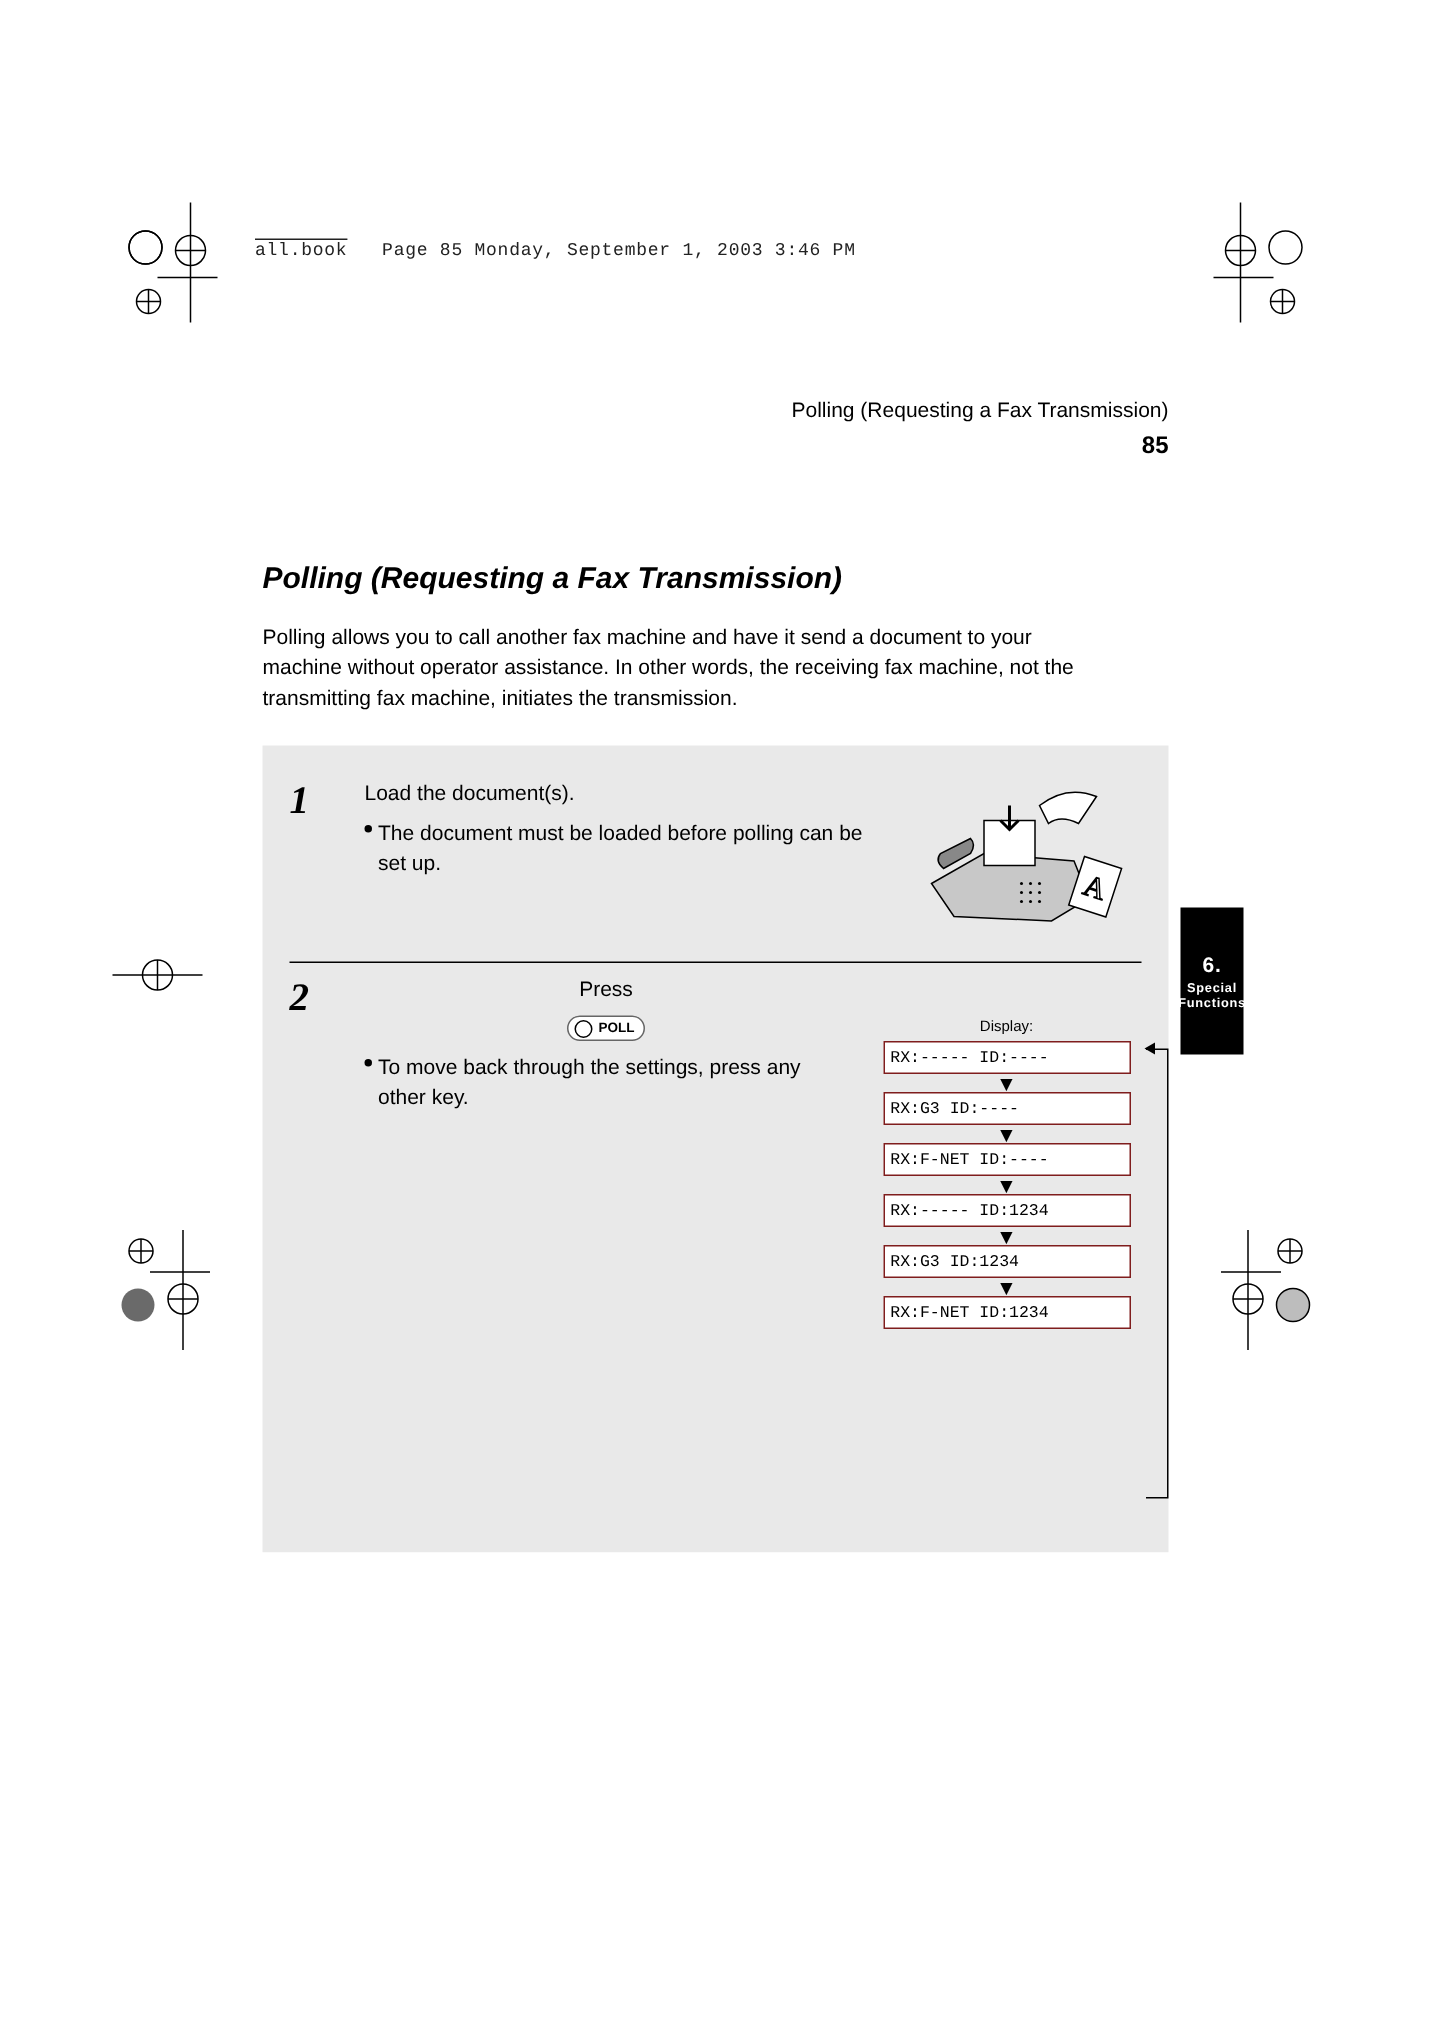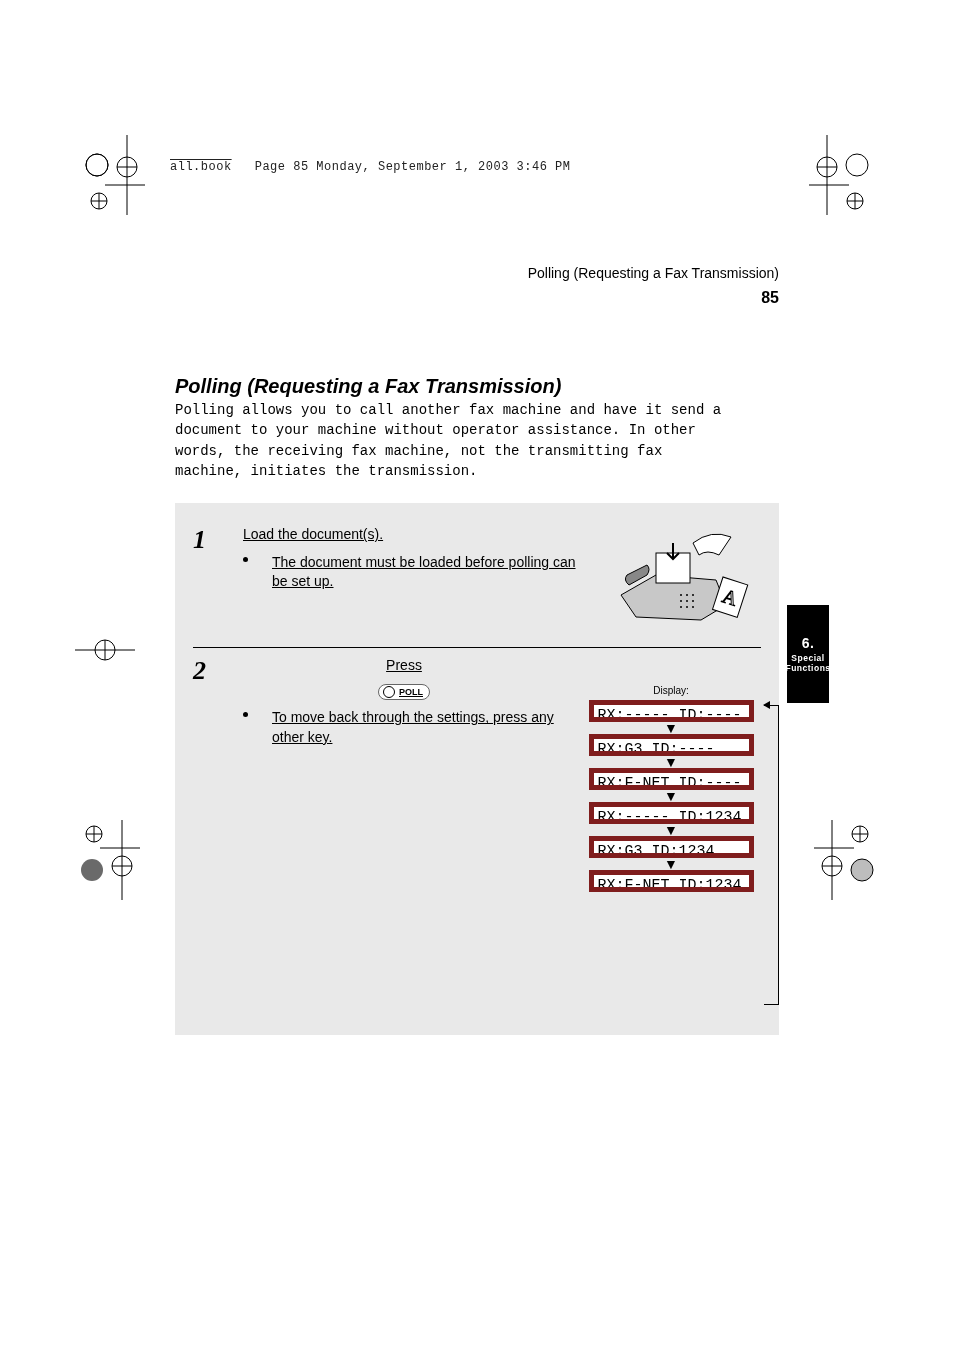--- a/index.html
+++ b/index.html
@@ -103,23 +103,22 @@
     font-family: "Arial Black", Arial, sans-serif;
     font-style: italic;
     font-weight: 900;
     font-size: 20px;
     margin-top: 110px;
   }
 
   .intro {
     font-size: 14px;
     line-height: 1.45;
-    margin-top: 2px;
+    margin-top: 16px;
     max-width: 560px;
-    font-family: Liberation Mono, monospace;
   }
 
   
   .steps {
     margin-top: 22px;
     background: #e9e9e9;
     padding: 14px 18px 40px 18px;
     position: relative;
     min-height: 520px;
   }
@@ -140,25 +139,24 @@
     font-size: 26px;
     width: 34px;
     flex: none;
     line-height: 1;
     margin-top: 2px;
   }
   .step-body {
     flex: 1 1 auto;
     font-size: 14px;
     line-height: 1.4;
-    text-decoration: underline;
   }
   .step-body .bullet {
     display: flex;
-    gap: 24px;
+    gap: 4px;
     margin-top: 8px;
   }
   .step-body .bullet .dot {
     flex: none;
     margin-top: 4px;
     width: 5px;
     height: 5px;
     border-radius: 50%;
     background: #000;
   }
@@ -209,23 +207,23 @@
     margin-top: 29px;
   }
   .disp-caption {
     font-size: 10px;
     margin-bottom: 4px;
   }
   .disp-box {
     width: 165px;
     height: 22px;
     background: #fff;
-    border: 5px solid #7f1d1d;
+    border: 1px solid #7f1d1d;
     font-family: "Courier New", monospace;
-    font-size: 15px;
+    font-size: 11px;
     line-height: 22px;
     padding: 0 4px;
     box-sizing: border-box;
     white-space: nowrap;
     overflow: hidden;
   }
   .disp-arrow {
     font-size: 14px;
     line-height: 8px;
     margin: 2px 0;

